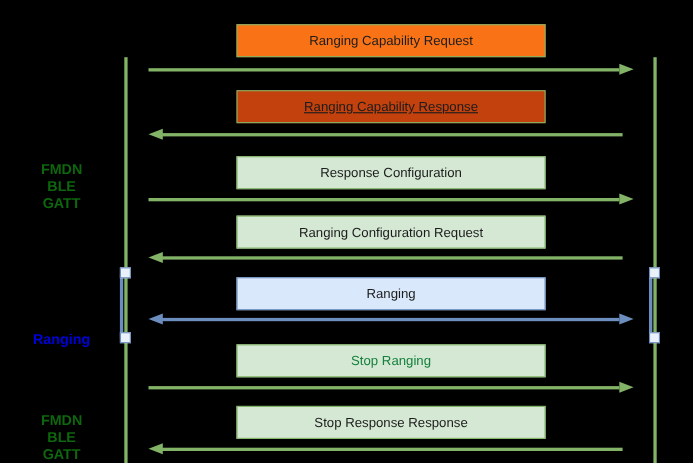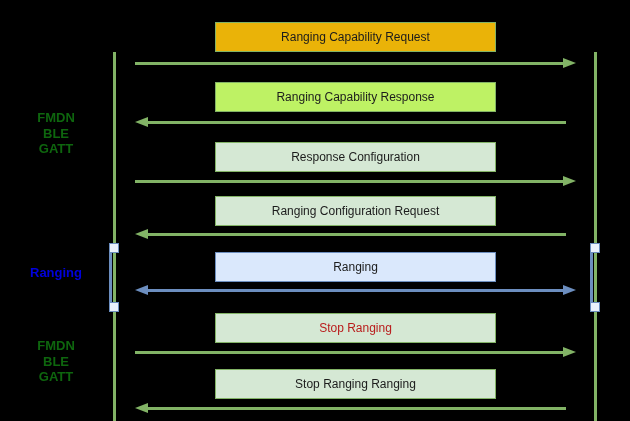--- a/index.html
+++ b/index.html
@@ -25,21 +25,21 @@
 
   .arrow{position:absolute;height:11px;}
   .arrow .line{position:absolute;top:4px;height:3px;}
   .arrow .head-r{position:absolute;right:0;top:0;width:0;height:0;
     border-top:5.5px solid transparent;border-bottom:5.5px solid transparent;}
   .arrow .head-l{position:absolute;left:0;top:0;width:0;height:0;
     border-top:5.5px solid transparent;border-bottom:5.5px solid transparent;}
 
   .phase{
     position:absolute;left:8px;width:96px;text-align:center;
-    font-weight:bold;font-size:13px;line-height:15.5px;
+    font-weight:bold;font-size:13px;line-height:15.5px;margin-top:36px;
   }
 </style>
 </head>
 <body>
 
 <div class="canvas">
   <div class="lifeline ll-left" style="background: rgb(130, 179, 102);"></div>
   <div class="lifeline ll-right" style="background: rgb(130, 179, 102);"></div>
 
   <div class="act-seg act-left" style="background: rgb(108, 142, 191);"></div>
@@ -59,50 +59,50 @@
       <div class="phase" style="top: 265px; color: rgb(0, 0, 221);">
         <div>Ranging</div>
       </div>
       <div class="phase" style="top: 338px; color: rgb(14, 102, 14);">
         <div>FMDN</div>
         <div>BLE</div>
         <div>GATT</div>
       </div>
     </div>
   <div id="messages">
-      <div class="msg-box" style="top: 22px; background: #eab308; border-color: rgb(130, 179, 102); color: rgb(28, 28, 28);">Ranging Capability Request</div>
+      <div class="msg-box" style="top: 22px; background: #f97316; border-color: rgb(130, 179, 102); color: rgb(28, 28, 28);">Ranging Capability Request</div>
       <div class="arrow" style="left: 135px; width: 441px; top: 57.5px;">
         <div class="line" style="background: rgb(130, 179, 102); left: 0px; right: 13px;"></div>
         <div class="head-r" style="border-left: 13px solid rgb(130, 179, 102);"></div>
       </div>
-      <div class="msg-box" style="top: 82px; background: #bef264; border-color: rgb(130, 179, 102); color: rgb(28, 28, 28);">Ranging Capability Response</div>
+      <div class="msg-box" style="top: 82px; background: #c2410c; border-color: rgb(130, 179, 102); color: rgb(28, 28, 28); text-decoration: underline;">Ranging Capability Response</div>
       <div class="arrow" style="left: 135px; width: 431px; top: 116.5px;">
         <div class="line" style="background: rgb(130, 179, 102); left: 12px; right: 0px;"></div>
         <div class="head-l" style="border-right: 13px solid rgb(130, 179, 102);"></div>
       </div>
       <div class="msg-box" style="top: 142px; background: rgb(213, 232, 212); border-color: rgb(130, 179, 102); color: rgb(28, 28, 28);">Response Configuration</div>
       <div class="arrow" style="left: 135px; width: 441px; top: 175.5px;">
         <div class="line" style="background: rgb(130, 179, 102); left: 0px; right: 13px;"></div>
         <div class="head-r" style="border-left: 13px solid rgb(130, 179, 102);"></div>
       </div>
       <div class="msg-box" style="top: 196px; background: rgb(213, 232, 212); border-color: rgb(130, 179, 102); color: rgb(28, 28, 28);">Ranging Configuration Request</div>
       <div class="arrow" style="left: 135px; width: 431px; top: 228.5px;">
         <div class="line" style="background: rgb(130, 179, 102); left: 12px; right: 0px;"></div>
         <div class="head-l" style="border-right: 13px solid rgb(130, 179, 102);"></div>
       </div>
       <div class="msg-box" style="top: 252px; background: rgb(218, 232, 252); border-color: rgb(108, 142, 191); color: rgb(28, 28, 28);">Ranging</div>
       <div class="arrow" style="left: 135px; width: 441px; top: 284.5px;">
         <div class="line" style="background: rgb(108, 142, 191); left: 12px; right: 13px;"></div>
         <div class="head-r" style="border-left: 13px solid rgb(108, 142, 191);"></div>
         <div class="head-l" style="border-right: 13px solid rgb(108, 142, 191);"></div>
       </div>
-      <div class="msg-box" style="top: 313px; background: rgb(213, 232, 212); border-color: rgb(130, 179, 102); color: #b91c1c;">Stop Ranging</div>
+      <div class="msg-box" style="top: 313px; background: rgb(213, 232, 212); border-color: rgb(130, 179, 102); color: #15803d;">Stop Ranging</div>
       <div class="arrow" style="left: 135px; width: 441px; top: 346.5px;">
         <div class="line" style="background: rgb(130, 179, 102); left: 0px; right: 13px;"></div>
         <div class="head-r" style="border-left: 13px solid rgb(130, 179, 102);"></div>
       </div>
-      <div class="msg-box" style="top: 369px; background: rgb(213, 232, 212); border-color: rgb(130, 179, 102); color: rgb(28, 28, 28);">Stop Ranging Ranging</div>
+      <div class="msg-box" style="top: 369px; background: rgb(213, 232, 212); border-color: rgb(130, 179, 102); color: rgb(28, 28, 28);">Stop Response Response</div>
       <div class="arrow" style="left: 135px; width: 431px; top: 402.5px;">
         <div class="line" style="background: rgb(130, 179, 102); left: 12px; right: 0px;"></div>
         <div class="head-l" style="border-right: 13px solid rgb(130, 179, 102);"></div>
       </div>
     </div>
 </div>
 
 </body></html>

